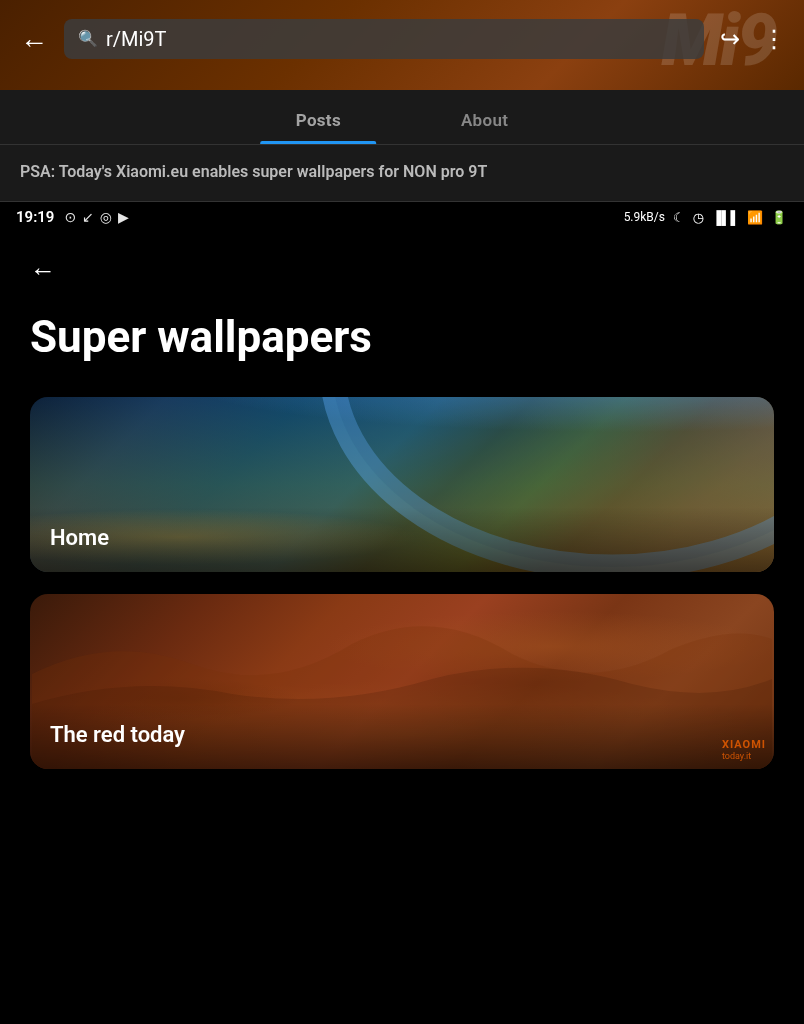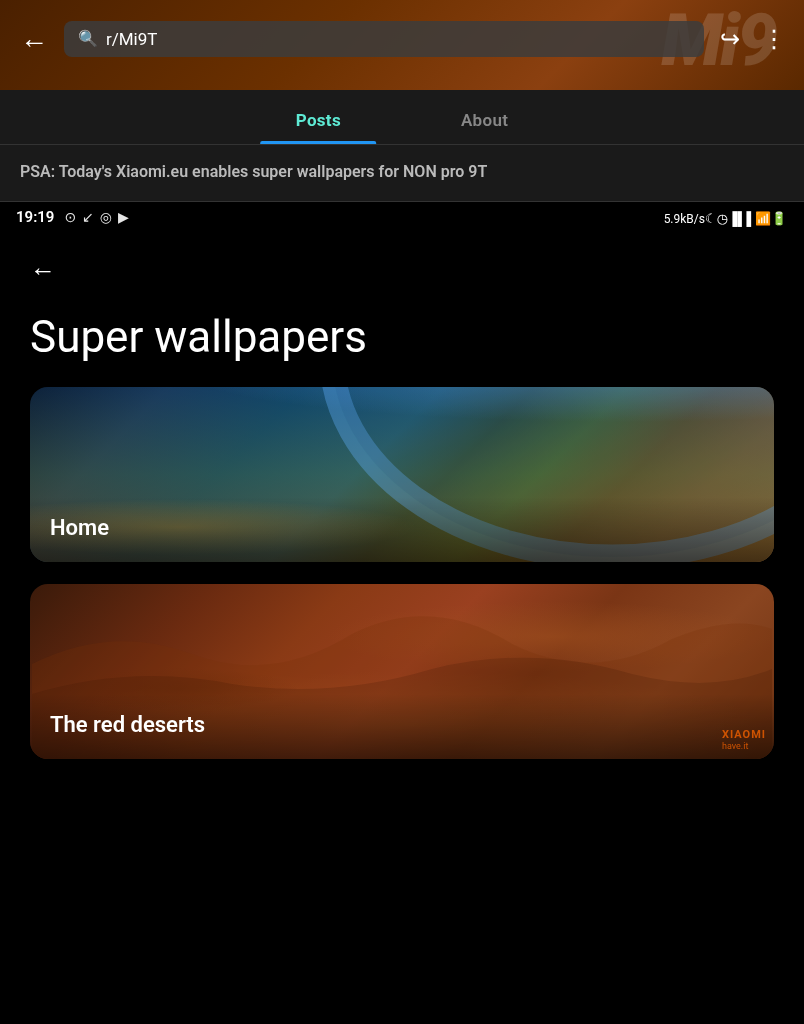--- a/index.html
+++ b/index.html
@@ -70,21 +70,21 @@
       display: flex;
       align-items: center;
       gap: 8px;
     }
     .search-icon {
       color: #aaa;
       font-size: 16px;
     }
     .search-text {
       color: #fff;
-      font-size: 17px;
+      font-size: 20px;
     }
     .share-btn {
       color: #fff;
       font-size: 24px;
       cursor: pointer;
       padding: 4px 8px;
       flex-shrink: 0;
     }
     .more-btn {
       color: #fff;
@@ -106,21 +106,21 @@
     .tab {
       padding: 14px 60px;
       font-size: 17px;
       font-weight: 600;
       color: #888;
       cursor: pointer;
       position: relative;
       letter-spacing: 0.3px;
     }
     .tab.active {
-      color: #5eead4;
+      color: #a3a3a3;
       font-weight: 700;
     }
     .tab.active::after {
       content: '';
       position: absolute;
       bottom: 0;
       left: 50%;
       transform: translateX(-50%);
       width: 70%;
       height: 3px;
@@ -137,21 +137,21 @@
       color: #bbb;
       line-height: 1.4;
       border-bottom: 1px solid #333;
     }
 
     
     .status-bar {
       background: #000;
       padding: 6px 16px;
       display: flex;
-      align-items: flex-end;
+      align-items: center;
       justify-content: space-between;
       font-size: 13px;
       color: #fff;
     }
     .status-left {
       display: flex;
       align-items: center;
       gap: 10px;
     }
     .status-time {
@@ -163,21 +163,21 @@
       align-items: center;
       gap: 6px;
     }
     .status-icon-small {
       font-size: 14px;
       opacity: 0.9;
     }
     .status-right {
       display: flex;
       align-items: center;
-      gap: 0;
+      gap: 8px;
       font-size: 13px;
     }
     .network-speed {
       font-size: 12px;
     }
 
     
     .phone-content {
       background: #000;
       padding: 20px 30px 30px;
@@ -187,23 +187,23 @@
     .phone-back-btn {
       color: #fff;
       font-size: 26px;
       margin-bottom: 28px;
       cursor: pointer;
       display: inline-block;
     }
 
     .super-wallpapers-title {
       font-size: 44px;
-      font-weight: 400;
-      color: #fff;
-      margin-bottom: 24px;
+      font-weight: 700;
+      color: #fff;
+      margin-bottom: 34px;
       letter-spacing: 0;
     }
 
     
     .wallpaper-card {
       border-radius: 18px;
       overflow: hidden;
       margin-bottom: 22px;
       position: relative;
       height: 175px;
@@ -363,21 +363,21 @@
 
   
   <div class="wallpaper-card mars-card" style="position:relative">
     <div class="mars-texture"></div>
 
     <svg style="position:absolute;top:0;left:0;width:100%;height:100%;opacity:0.5" viewBox="0 0 740 175" xmlns="http://www.w3.org/2000/svg">
       <path d="M0,80 Q80,40 160,70 Q240,100 320,50 Q400,10 480,60 Q560,100 640,55 Q700,30 740,45 L740,175 L0,175 Z" fill="rgba(120,50,10,0.5)"></path>
       <path d="M0,110 Q100,80 200,100 Q300,115 400,85 Q500,60 600,90 Q680,110 740,85 L740,175 L0,175 Z" fill="rgba(80,30,5,0.6)"></path>
     </svg>
     <div class="card-label">
-      <div class="card-title">The red deserts</div>
+      <div class="card-title">The red today</div>
     </div>
 
     <div class="xiaomi-watermark">
       <div class="xiaomi-logo-text">XIAOMI</div>
-      <div class="xiaomi-site">have.it</div>
+      <div class="xiaomi-site">today.it</div>
     </div>
   </div>
 </div>
 
 </body></html>

